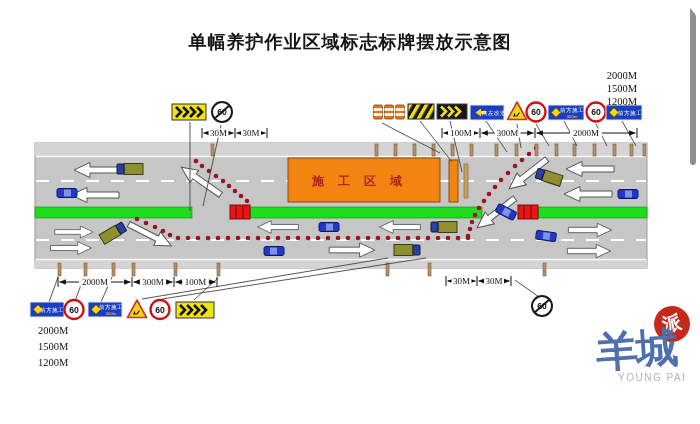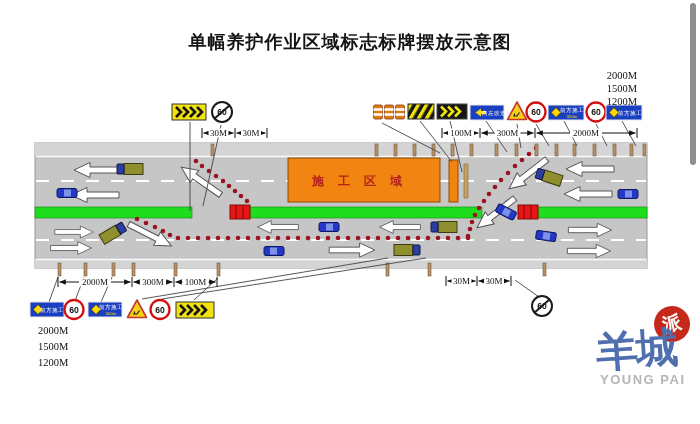--- a/index.html
+++ b/index.html
@@ -1,17 +1,17 @@
 <!DOCTYPE html>
 <html><head>
 <meta charset="utf-8">
 <style>
   html,body{margin:0;padding:0;background:#fff;}
   #stage{position:relative;width:700px;height:424px;background:#fff;overflow:hidden;
-         font-family:"Liberation Sans",sans-serif;}
+         font-family:"Liberation Sans",sans-serif;border-radius:31px;}
   #stage svg{position:absolute;left:0;top:0;}
   .title{position:absolute;top:30px;left:0;width:100%;text-align:center;
          font-size:18px;font-weight:bold;color:#151515;letter-spacing:1px;}
   .dimtext{font-family:"Liberation Serif",serif;font-size:9px;fill:#111;}
   .listtext{font-family:"Liberation Serif",serif;font-size:10.5px;fill:#111;}
   .signcn{font-size:5.6px;fill:#fff;letter-spacing:0.4px;}
   .signsub{font-size:4.4px;fill:#ffd900;}
   .s60{font-size:8.6px;font-weight:bold;fill:#111;}
   .wz-label{font-size:12px;font-weight:bold;fill:#b3221a;letter-spacing:14px;}
   .leader{stroke:#444;stroke-width:0.9;fill:none;}
@@ -20,21 +20,21 @@
   .cone{fill:#9c1220;}
   .arrow{fill:#fff;stroke:#555;stroke-width:1;}
   .scrollbar{position:absolute;left:690px;top:3px;width:6px;height:162px;
              background:#8f8f8f;border-radius:3px;}
   .logo{position:absolute;left:596px;top:306px;width:100px;height:95px;}
   .logo-main{position:absolute;left:0px;top:16px;font-size:42px;font-weight:bold;
              color:#4f6fae;transform:rotate(-4deg);letter-spacing:-2px;}
   .logo-seal{position:absolute;left:58px;top:0px;width:36px;height:36px;border-radius:50%;
              background:#c5291c;color:#fff;font-size:19px;font-weight:bold;line-height:36px;
              text-align:center;transform:rotate(-12deg);}
-  .logo-sub{position:absolute;left:4px;top:66px;font-size:13px;color:#b5b5b5;letter-spacing:1.5px;font-weight:bold;}
+  .logo-sub{position:absolute;left:22px;top:66px;font-size:10px;color:#b5b5b5;letter-spacing:1.5px;}
 </style>
 </head>
 <body>
 
 <div id="stage">
 
   <div class="title">单幅养护作业区域标志标牌摆放示意图</div>
 
   <svg width="700" height="424" viewBox="0 0 700 424">
     <defs>

